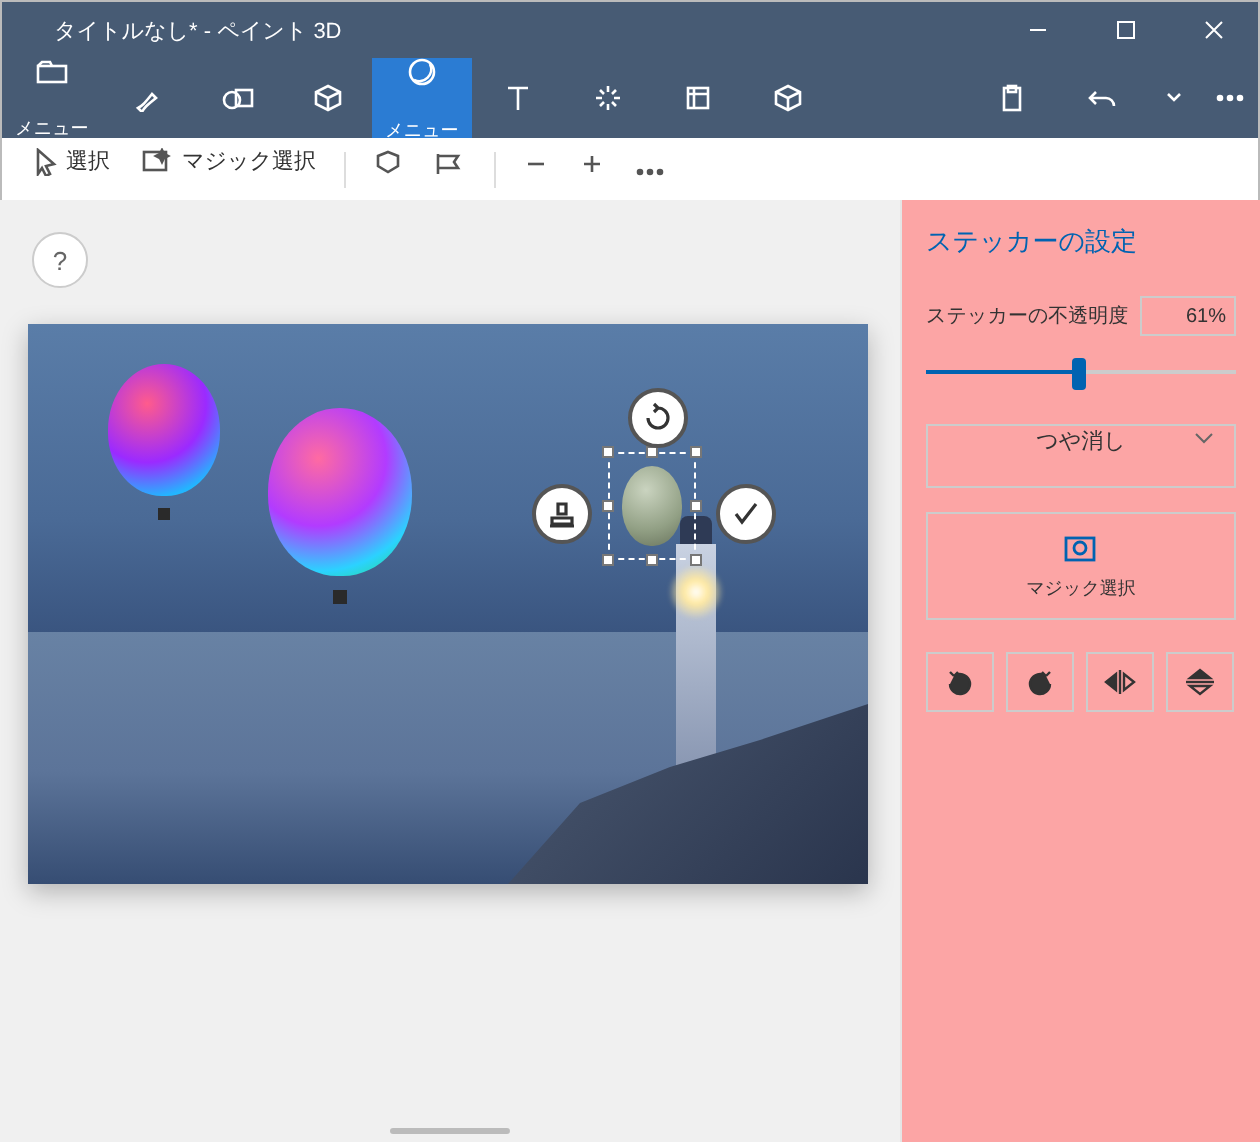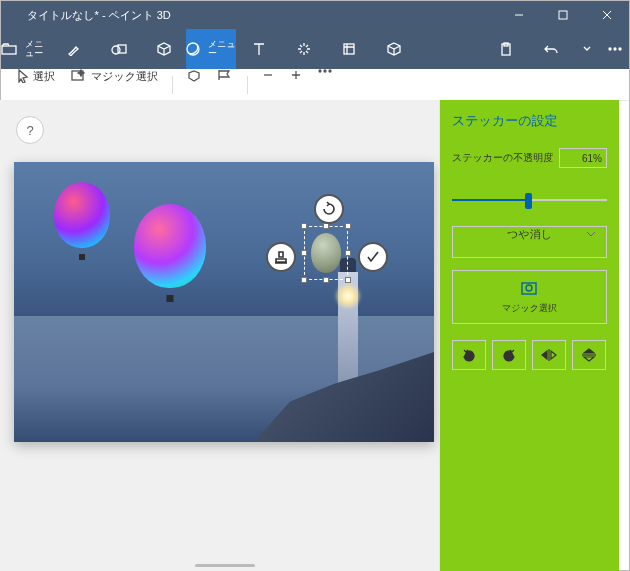--- a/index.html
+++ b/index.html
@@ -2,30 +2,30 @@
 <html><head>
 <meta charset="utf-8">
 <style>
 *{margin:0;padding:0;box-sizing:border-box;font-family:"Yu Gothic UI","Meiryo",sans-serif;-webkit-font-smoothing:antialiased}
 body{background:#fff;width:630px;height:571px;overflow:hidden;border:1px solid #bbb}
 .titlebar{height:28px;background:#475b74;display:flex;align-items:center;color:#fff;font-size:11px;padding-left:26px}
 .titlebar .ttl{flex:1}
 .winbtn{width:44px;height:28px;display:flex;align-items:center;justify-content:center}
 .winbtn svg{stroke:#fff;fill:none}
 .ribbon{height:40px;background:#475b74;display:flex;align-items:stretch}
-.rbtn{width:45px;display:flex;flex-direction:row;align-items:center;justify-content:center;color:#fff;font-size:9px;gap:8px;position:relative}
+.rbtn{width:45px;display:flex;flex-direction:column;align-items:center;justify-content:center;color:#fff;font-size:9px;gap:18px;position:relative}
 .rbtn.wide{width:50px}
 .rbtn.active{background:#2b7cd3}
 .rbtn .ic{height:16px;display:flex;align-items:center;justify-content:center}
 .rbtn .ic svg{stroke:#fff;fill:none;stroke-width:1.3}
 .rbtn .lbl{font-size:9px;line-height:1}
 .rsep{flex:1}
 .rside{display:flex;align-items:center}
 .toolbar{height:32px;background:#fff;border-bottom:1px solid #e8e8e8;display:flex;align-items:center;padding:0 12px;gap:8px}
-.tbtn{display:flex;align-items:flex-start;gap:4px;font-size:11px;color:#333;height:100%;padding:0 4px}
+.tbtn{display:flex;align-items:flex-end;gap:4px;font-size:11px;color:#333;height:100%;padding:12px 4px}
 .tbtn svg{stroke:#555;fill:none;stroke-width:1.3}
 .tdiv{width:1px;height:18px;background:#ddd;margin:0 2px}
 .canvas-area{position:absolute;top:100px;left:0;right:180px;bottom:0;background:#f0f0f0;overflow:hidden}
 .help{position:absolute;top:16px;left:16px;width:28px;height:28px;border-radius:50%;background:#fff;border:1px solid #ccc;display:flex;align-items:center;justify-content:center;font-size:13px;color:#666}
 .canvas{position:absolute;top:62px;left:14px;width:420px;height:280px;background:linear-gradient(180deg,#5a7da8 0%,#4a6a96 35%,#3a5580 55%,#6882a4 55%,#5c7499 80%,#364d73 100%);box-shadow:0 4px 12px rgba(0,0,0,.25)}
 .balloon{position:absolute;border-radius:50% 50% 48% 48%}
 .b1{left:40px;top:20px;width:56px;height:66px;background:radial-gradient(circle at 35% 30%,#ff5b8c,#9b2aff 50%,#22b6ff 80%)}
 .b1::after{content:"";position:absolute;bottom:-12px;left:50%;transform:translateX(-50%);width:6px;height:6px;background:#2a2a2a}
 .b2{left:120px;top:42px;width:72px;height:84px;background:radial-gradient(circle at 35% 30%,#ff6aa2,#b23bff 45%,#2bd2ff 75%,#26de81 95%)}
 .b2::after{content:"";position:absolute;bottom:-14px;left:50%;transform:translateX(-50%);width:7px;height:7px;background:#2a2a2a}
@@ -37,23 +37,23 @@
 .selbox::after{content:"";position:absolute;inset:6px;background:radial-gradient(circle at 40% 30%,#d8dfc4,#9aa683 60%,#6b7456);border-radius:50% 50% 48% 48%;opacity:.9}
 .hndl{position:absolute;width:6px;height:6px;background:#fff;border:1px solid #777}
 .h1{top:-4px;left:-4px}.h2{top:-4px;right:-4px}.h3{bottom:-4px;left:-4px}.h4{bottom:-4px;right:-4px}
 .h5{top:-4px;left:50%;transform:translateX(-50%)}.h6{bottom:-4px;left:50%;transform:translateX(-50%)}
 .h7{left:-4px;top:50%;transform:translateY(-50%)}.h8{right:-4px;top:50%;transform:translateY(-50%)}
 .cbtn{position:absolute;width:30px;height:30px;border-radius:50%;background:#fff;border:2px solid #555;display:flex;align-items:center;justify-content:center}
 .cbtn svg{stroke:#333;fill:none;stroke-width:1.6}
 .cb-rot{right:90px;top:32px}
 .cb-stamp{right:138px;top:80px}
 .cb-ok{right:46px;top:80px}
-.sidebar{position:absolute;top:100px;right:11px;width:180px;bottom:0;background:#84cc16;border-left:1px solid #e5e5e5;padding:12px;font-size:11px;color:#333}
+.sidebar{position:absolute;top:100px;right:0;width:180px;bottom:0;background:#fca5a5;border-left:1px solid #e5e5e5;padding:12px;font-size:11px;color:#333}
 .sb-title{color:#0063b1;font-size:13px;margin-bottom:18px}
-.sb-row{display:flex;align-items:center;justify-content:space-between;margin-bottom:20px}
+.sb-row{display:flex;align-items:center;justify-content:space-between;margin-bottom:6px}
 .sb-lbl{font-size:10px}
 .sb-val{width:48px;height:20px;border:1px solid #ccc;font-size:10px;display:flex;align-items:center;justify-content:flex-end;padding-right:4px}
 .slider{position:relative;height:24px;margin-bottom:14px}
 .slider .track{position:absolute;top:11px;left:0;right:0;height:2px;background:#ccc}
 .slider .fill{position:absolute;top:11px;left:0;height:2px;background:#0063b1}
 .slider .thumb{position:absolute;top:5px;width:7px;height:16px;background:#0063b1;border-radius:2px}
 .sb-dd{height:32px;border:1px solid #ccc;display:flex;align-items:flex-start;justify-content:center;position:relative;margin-bottom:12px;font-size:11px}
 .sb-dd .chev{position:absolute;right:10px}
 .sb-grid{display:flex;gap:8px;margin-bottom:16px}
 .sb-card{flex:1;height:54px;border:1px solid #ccc;display:flex;flex-direction:column;align-items:center;justify-content:center;gap:4px;font-size:9px}

